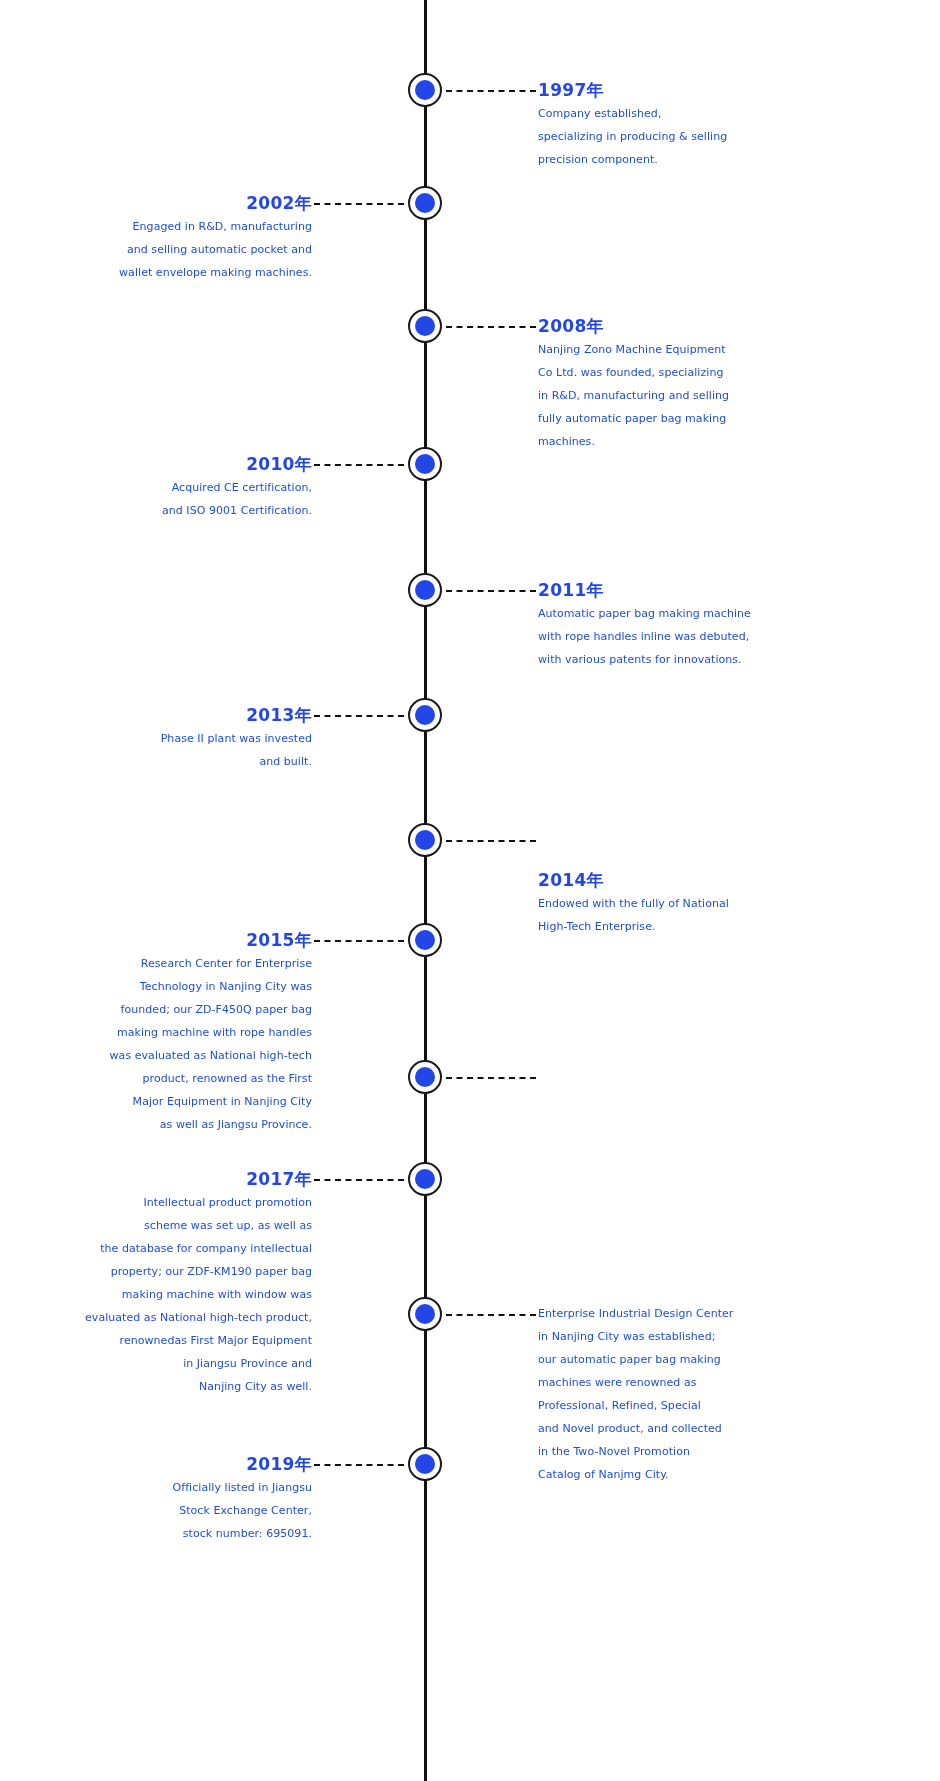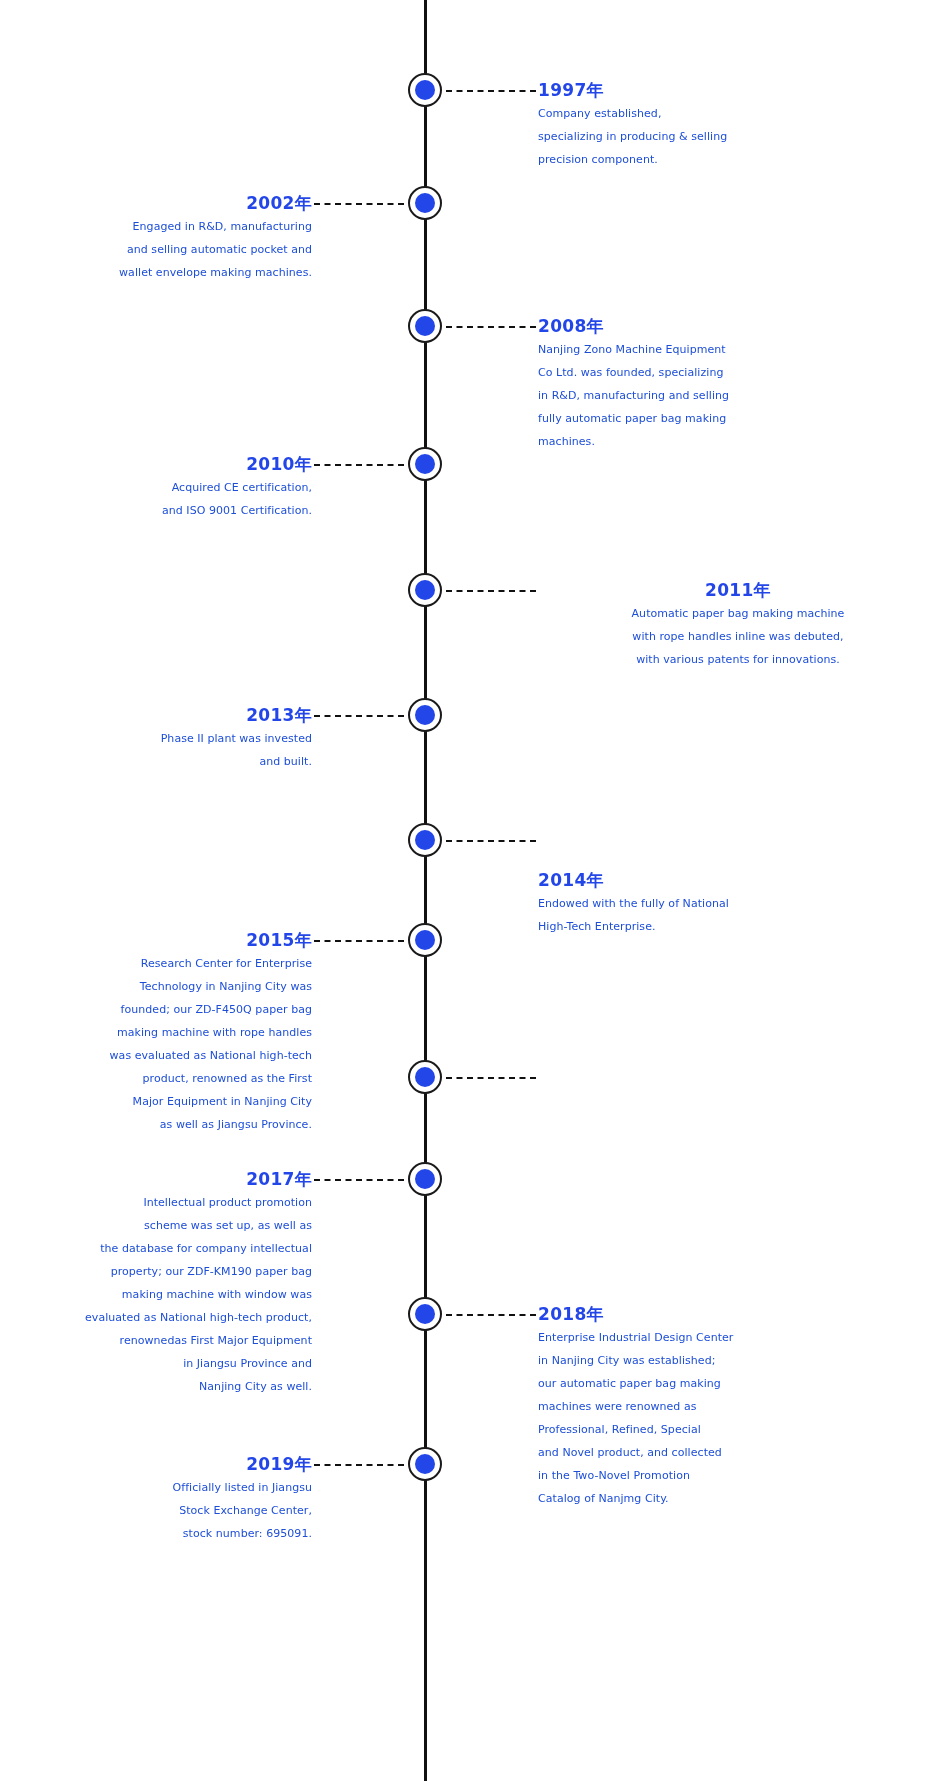--- a/index.html
+++ b/index.html
@@ -122,21 +122,21 @@
     <div class="connector" style="left: 314px; width: 90px; top: 464px;"></div>
     <div class="entry left" style="left: -48px; width: 360px; top: 452px;">
       <div class="year">2010年</div>
       <div class="desc">Acquired CE certification,
 and ISO 9001 Certification.</div>
     </div>
     <div class="marker" style="top: 590px;">
       <div class="core"></div>
     </div>
     <div class="connector" style="left: 446px; width: 90px; top: 590px;"></div>
-    <div class="entry right" style="left: 538px; width: 400px; top: 578px; text-align: center;">
+    <div class="entry right" style="left: 538px; width: 400px; top: 578px;">
       <div class="year">2011年</div>
       <div class="desc">Automatic paper bag making machine
  with rope handles inline was debuted,
 with various patents for innovations.</div>
     </div>
     <div class="marker" style="top: 715px;">
       <div class="core"></div>
     </div>
     <div class="connector" style="left: 314px; width: 90px; top: 715px;"></div>
     <div class="entry left" style="left: -48px; width: 360px; top: 703px;">
@@ -186,21 +186,20 @@
 evaluated as National high-tech product,
 renownedas First Major Equipment
 in Jiangsu Province and
 Nanjing City as well.</div>
     </div>
     <div class="marker" style="top: 1314px;">
       <div class="core"></div>
     </div>
     <div class="connector" style="left: 446px; width: 90px; top: 1314px;"></div>
     <div class="entry right" style="left: 538px; width: 400px; top: 1302px;">
-      <div class="year">2018年</div>
       <div class="desc">Enterprise Industrial Design Center
 in Nanjing City was established;
  our automatic paper bag making
 machines were renowned as
 Professional, Refined, Special
 and Novel product, and collected
 in the Two-Novel Promotion
  Catalog of Nanjmg City.</div>
     </div>
     <div class="marker" style="top: 1464px;">

